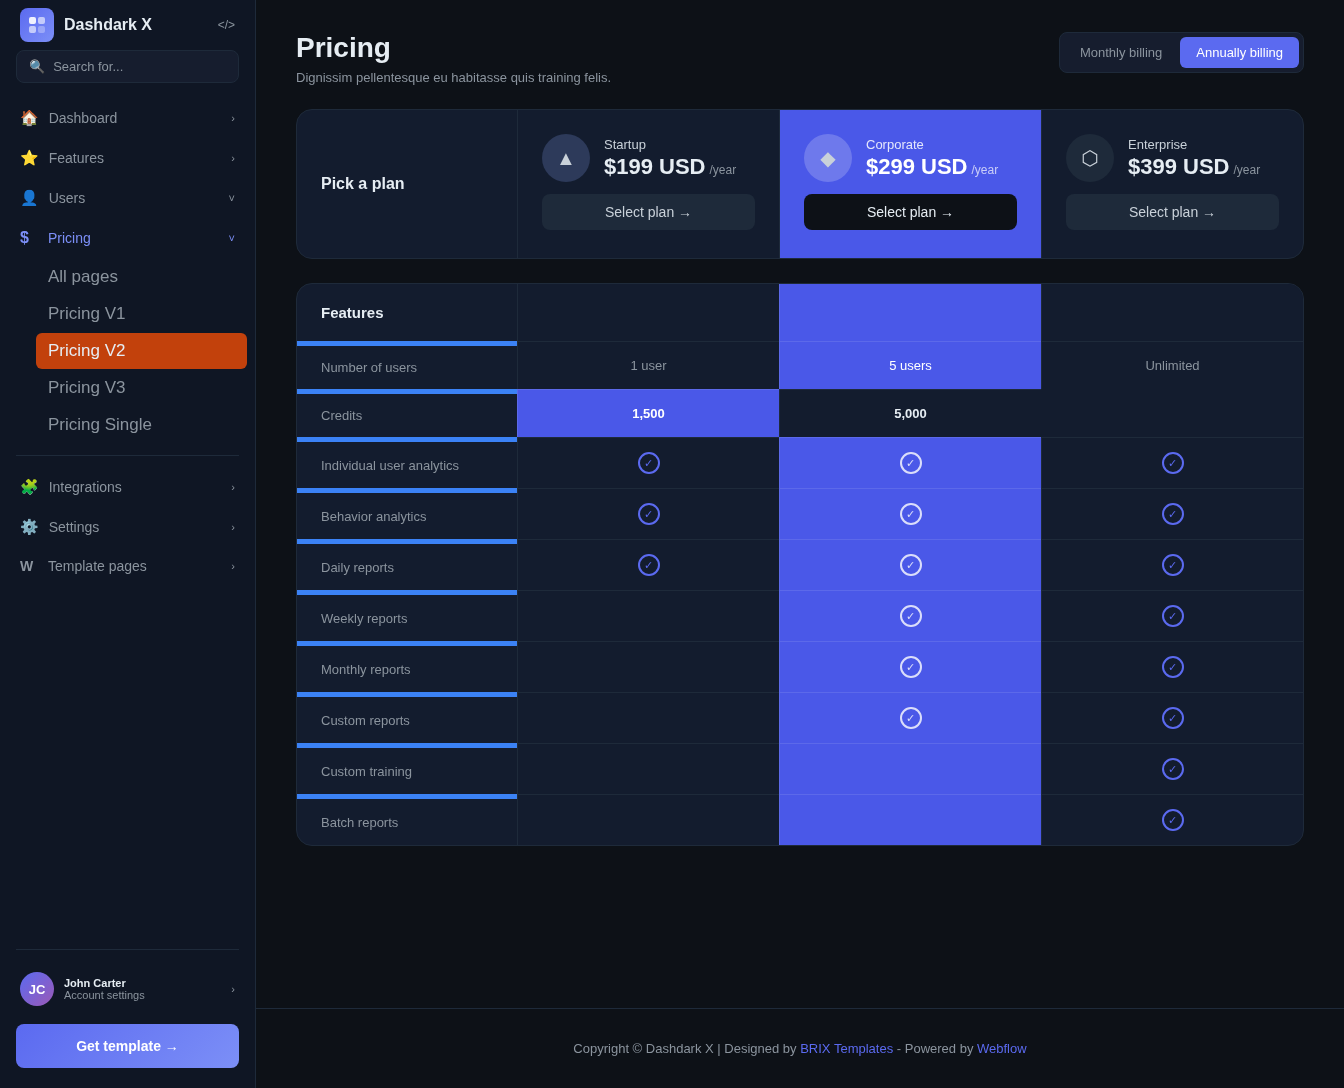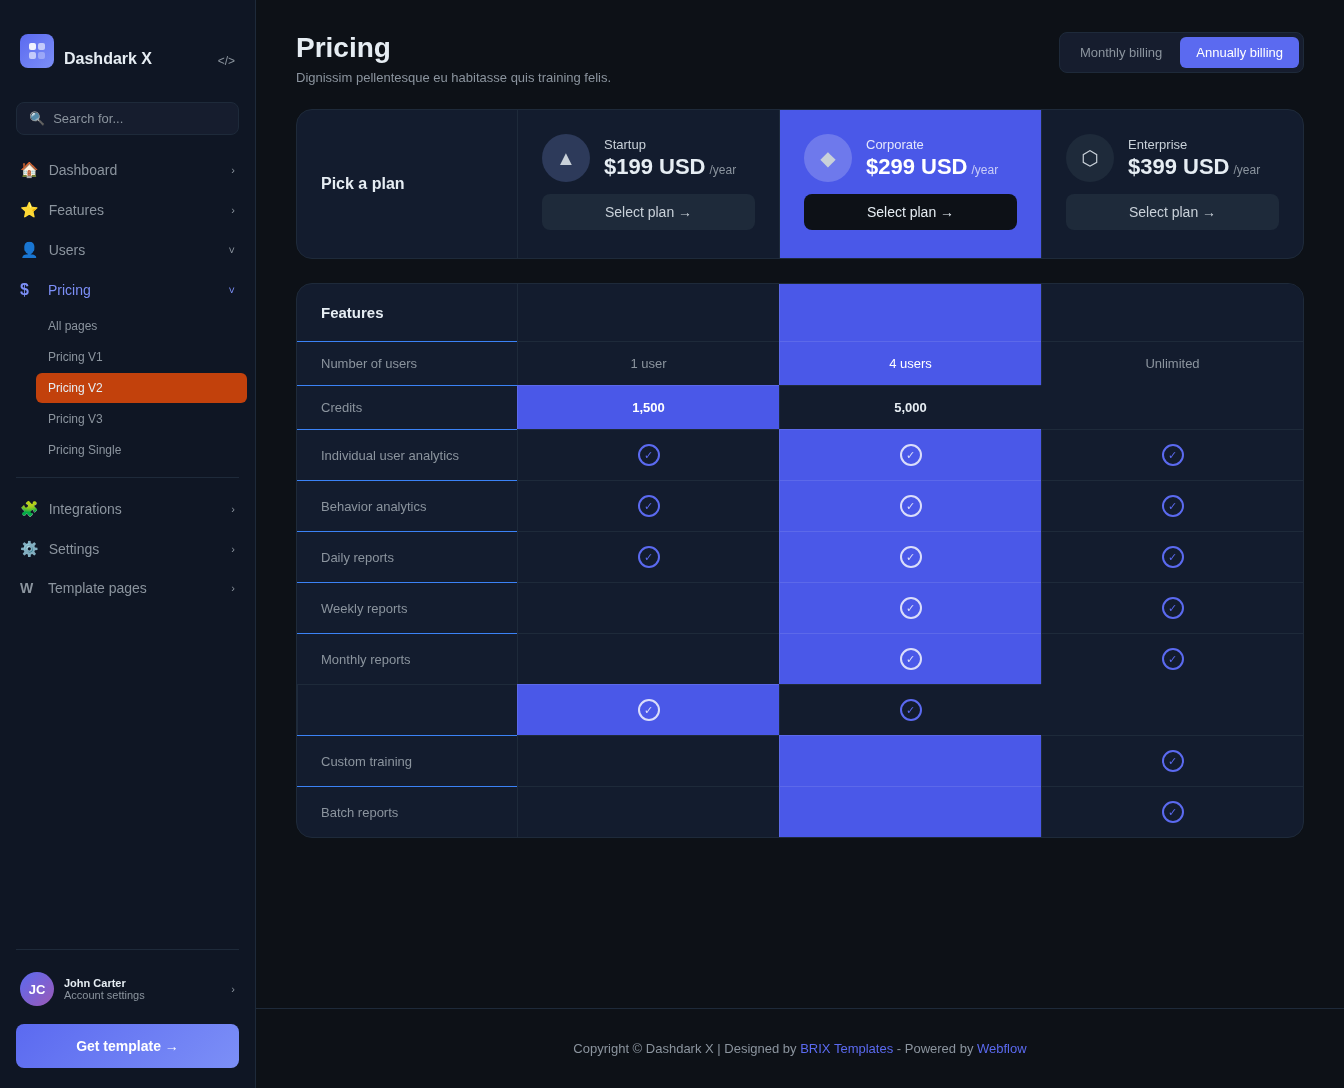--- a/index.html
+++ b/index.html
@@ -18,23 +18,23 @@
       width: 256px;
       min-width: 256px;
       background: #0f1624;
       display: flex;
       flex-direction: column;
       height: 100%;
       border-right: 1px solid #1e2a3a;
     }
     .sidebar-logo {
       display: flex;
-      align-items: flex-end;
+      align-items: center;
       gap: 10px;
-      padding: 34px 20px;
+      padding: 8px 20px;
     }
     .logo-icon {
       width: 34px;
       height: 34px;
       background: linear-gradient(135deg, #5b6af0, #7c8ff7);
       border-radius: 8px;
       display: flex;
       align-items: center;
       justify-content: center;
       font-size: 16px;
@@ -81,21 +81,21 @@
     .nav-item .nav-chevron { margin-left: auto; font-size: 11px; }
 
     .nav-submenu { padding-left: 28px; }
     .nav-subitem {
       display: flex;
       align-items: center;
       padding: 8px 12px;
       border-radius: 6px;
       cursor: pointer;
       color: #8b949e;
-      font-size: 12px;
+      font-size: 17px;
       margin-bottom: 1px;
     }
     .nav-subitem.active { background: #c2410c; color: #e6edf3; }
 
     .nav-divider { height: 1px; background: #1e2a3a; margin: 12px 8px; }
 
     .sidebar-bottom { padding: 12px 8px; }
     .user-row {
       display: flex;
       align-items: center;
@@ -289,21 +289,21 @@
     .features-header-cell {
       background: #4a58e8;
       border-left: 1px solid rgba(255,255,255,0.1);
     }
     .features-header-cell.last { background: #131c2e; border-left: 1px solid #1e2a3a; }
     .features-header-cell.first-plan { background: #131c2e; border-left: 1px solid #1e2a3a; }
     .feature-label {
       padding: 14px 24px;
       font-size: 13px;
       color: #8b949e;
-      border-top: 1px solid #3b82f6;
+      border-top: 5px solid #3b82f6;
       display: flex;
       align-items: center;
     }
     .feature-cell {
       padding: 14px 24px;
       border-top: 1px solid #1e2a3a;
       border-left: 1px solid #1e2a3a;
       display: flex;
       align-items: center;
       justify-content: center;
@@ -505,21 +505,21 @@
       <div class="features-grid">
         <div class="features-header">Features</div>
         <div class="features-header features-header-cell first-plan"></div>
         <div class="features-header features-header-cell"></div>
         <div class="features-header features-header-cell last"></div>
       </div>
 
       <div class="features-grid">
         <div class="feature-label">Number of users</div>
         <div class="feature-cell">1 user</div>
-        <div class="feature-cell highlighted-col">4 users</div>
+        <div class="feature-cell highlighted-col">5 users</div>
         <div class="feature-cell">Unlimited</div>
       </div>
 
       <div class="features-grid">
         <div class="feature-label">Credits</div>
         <div class="feature-cell highlighted-col bold-val">1,500</div>
         <div class="feature-cell bold-val">5,000</div>
       </div>
 
       <div class="features-grid">
@@ -577,20 +577,21 @@
         <div class="feature-cell"></div>
         <div class="feature-cell highlighted-col">
           <div class="check-icon light">✓</div>
         </div>
         <div class="feature-cell">
           <div class="check-icon dark">✓</div>
         </div>
       </div>
 
       <div class="features-grid">
+        <div class="feature-label">Custom reports</div>
         <div class="feature-cell"></div>
         <div class="feature-cell highlighted-col">
           <div class="check-icon light">✓</div>
         </div>
         <div class="feature-cell">
           <div class="check-icon dark">✓</div>
         </div>
       </div>
 
       <div class="features-grid">

